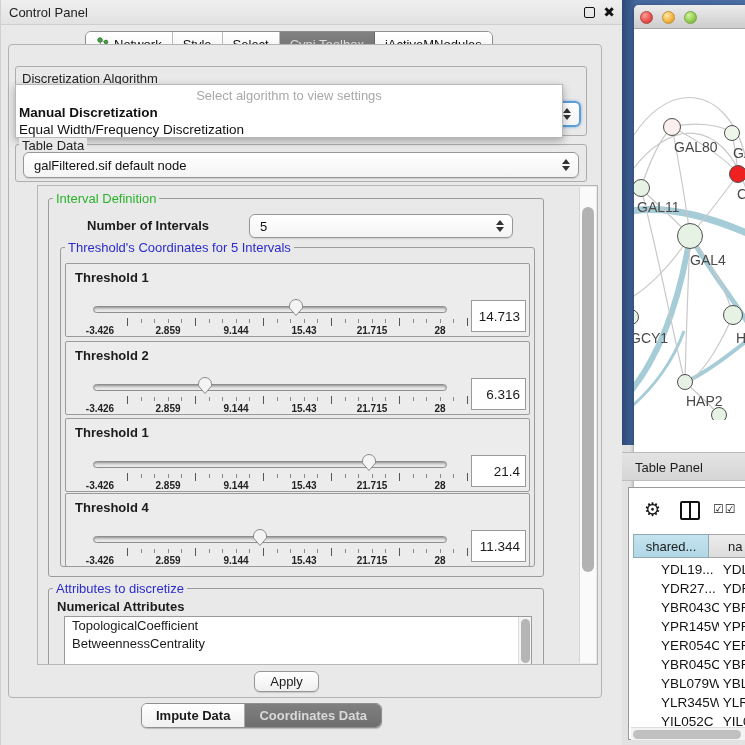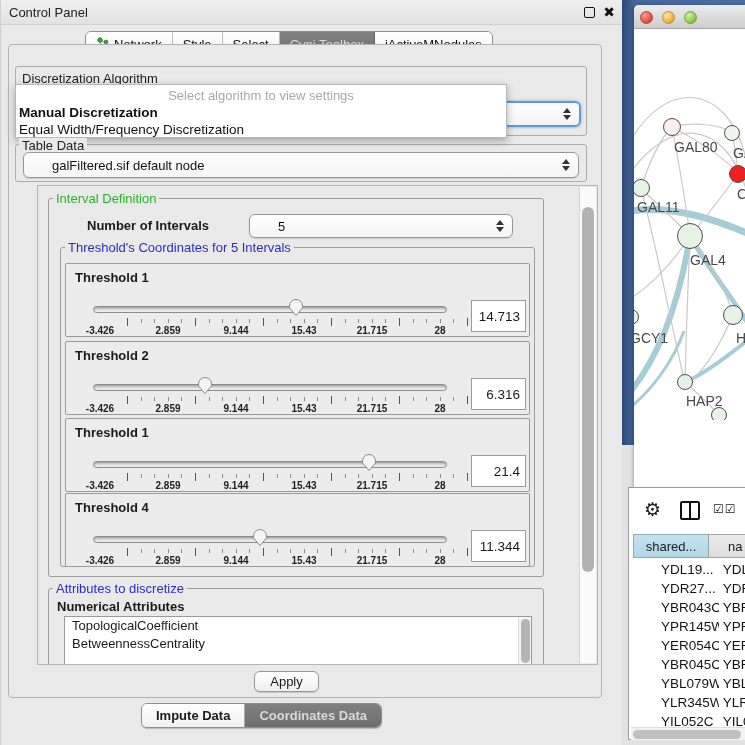--- a/index.html
+++ b/index.html
@@ -21,30 +21,30 @@
   .tab:last-child { border-right:none; }
   .tab.selected { background:linear-gradient(#818181,#6f6f6f); color:#dedede; border-right-color:#666; }
 
   .outerbox { left:7px; top:44px; width:594px; height:654px; border:1px solid #b3b3b3; border-radius:4px; background:#e9e9e9; }
 
   .groupbox { position:absolute; border:1px solid #adadad; border-radius:3px; }
   .grouplabel { position:absolute; background:transparent; padding:0 3px; font-size:13px; }
 
   
   .combo { position:absolute; background:linear-gradient(#ffffff,#f4f4f4); border:1px solid #979797; border-radius:6px; box-shadow:0 1px 1px rgba(0,0,0,.12); display:flex; align-items:center; }
-  .combo .val { padding-left:28px; font-size:13px; color:#111; flex:1; white-space:nowrap; overflow:hidden; }
+  .combo .val { padding-left:10px; font-size:13px; color:#111; flex:1; white-space:nowrap; overflow:hidden; }
   .stepper { position:absolute; right:8px; top:50%; transform:translateY(-50%); display:flex; flex-direction:column; align-items:center; line-height:5px; }
   .stepper i { border-style:solid; display:block; }
   .stepper .up { border-width:0 4px 5px 4px; border-color:transparent transparent #333 transparent; margin-bottom:2px; }
   .stepper .dn { border-width:5px 4px 0 4px; border-color:#333 transparent transparent transparent; }
 
   .focus-combo { border:2px solid #5b9dd9; box-shadow:0 0 3px rgba(70,140,210,.7); }
 
   
-  .popup { left:14px; top:84px; width:492px; height:54px; background:#fff; border:1px solid #b8b8b8; box-shadow:0 3px 8px rgba(0,0,0,.3); z-index:30; }
+  .popup { left:14px; top:84px; width:548px; height:54px; background:#fff; border:1px solid #b8b8b8; box-shadow:0 3px 8px rgba(0,0,0,.3); z-index:30; }
   .popup .prompt { position:absolute; left:0; right:0; top:3px; text-align:center; color:#a9a9a9; font-size:13px; }
   .popup .opt { position:absolute; left:3px; right:3px; height:17px; font-size:13.5px; color:#111; padding-left:0; white-space:nowrap; }
   .popup .opt.b { font-weight:bold; }
 
   
   .scrollpanel { left:36px; top:185px; width:561px; height:480px; border:1px solid #b5b5b5; background:#e9e9e9; overflow:hidden; }
   .vscroll { position:absolute; right:1px; top:1px; bottom:1px; width:17px; background:#fafafa; border-left:1px solid #d5d5d5; }
   .vscroll .thumb { position:absolute; left:2px; width:12px; border-radius:6px; background:#b2b2b2; }
 
   .green-title { color:#2cb32c; }
@@ -339,20 +339,23 @@
           <div class="net-label" style="left: -4px; top: 301px;">GCY1</div>
           <div class="net-node" style="left: 89px; top: 276px; height: 20px; width: 20px; background: rgb(230, 243, 228);"></div>
           <div class="net-label" style="left: 102px; top: 301px;">H</div>
           <div class="net-node" style="left: 43px; top: 345px; height: 16px; width: 16px; background: rgb(230, 243, 228);"></div>
           <div class="net-label" style="left: 52px; top: 364px;">HAP2</div>
           <div class="net-node" style="left: 77px; top: 378px; height: 16px; width: 16px; background: rgb(230, 243, 228);"></div>
         </div>
     </div>
   </div>
 
+  <div class="abs tp-bar">
+    <div class="tp-bar-text">Table Panel</div>
+  </div>
 
   <div class="abs tp-box">
     <div class="tp-toolbar">
       <div class="gear-glyph">⚙</div>
       <div class="split-icon"></div>
       <div class="checks">☑☑</div>
     </div>
     <div class="tp-header">
       <div class="tp-hcell h0">shared...</div>
       <div class="tp-hcell h1">na</div>

